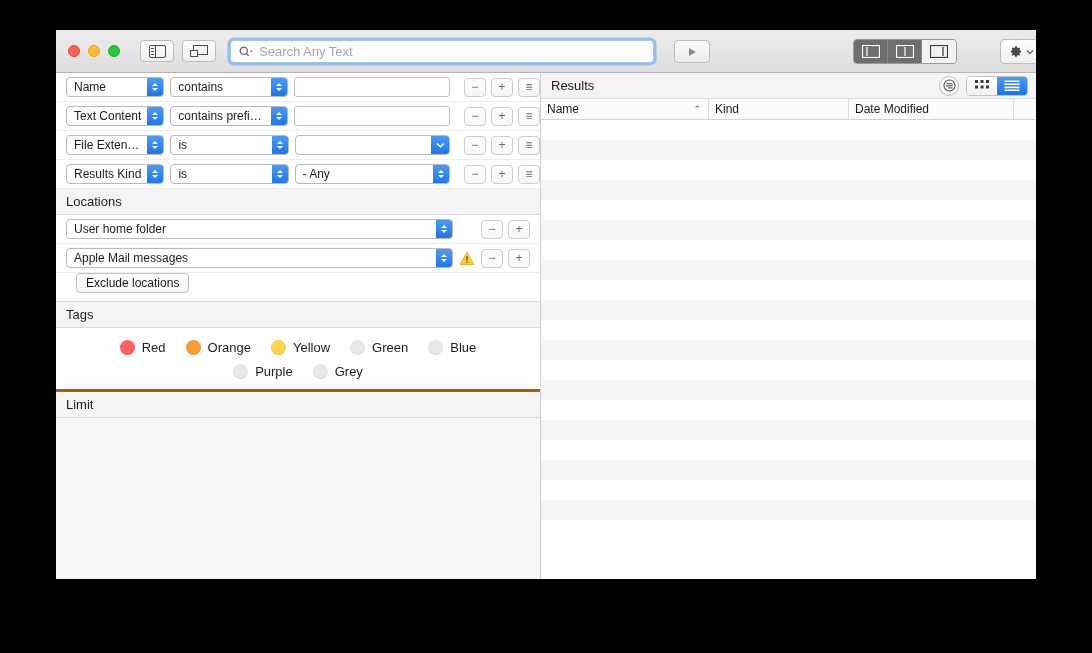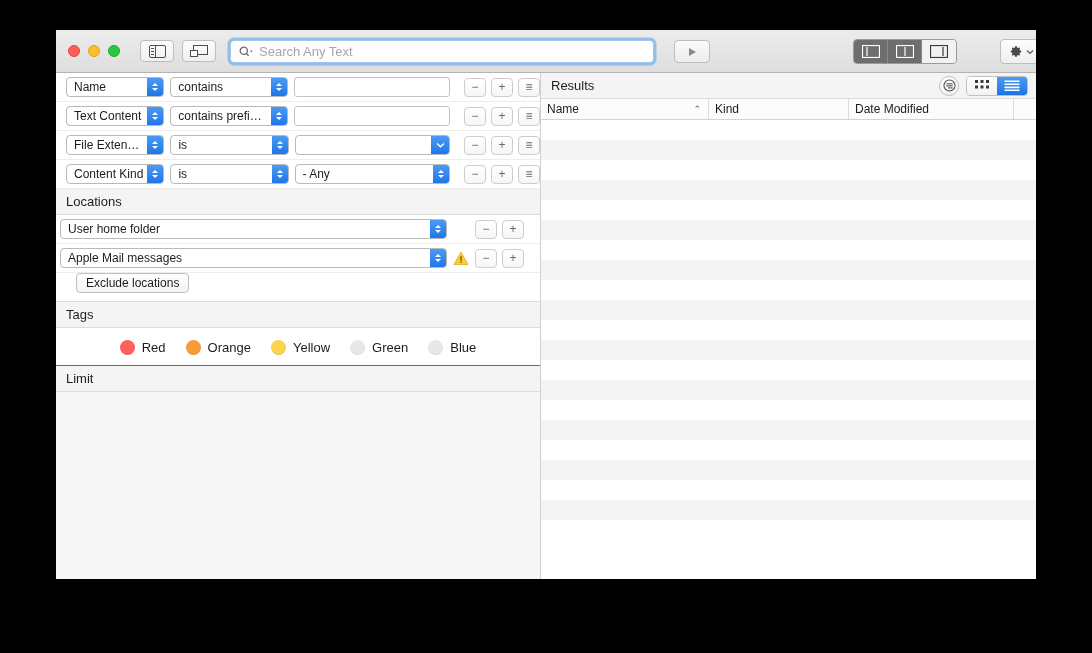--- a/index.html
+++ b/index.html
@@ -247,21 +247,21 @@
     display: flex; align-items: center; justify-content: center;
     font-size: 12px; color: #6a6a6a; line-height: 1;
     flex-shrink: 0;
   }
 
   
   .loc-row {
     height: 29px;
     display: flex;
     align-items: center;
-    padding-left: 4px;
+    padding-left: 10px;
     gap: 6px;
     border-bottom: 1px solid #ededed;
   }
   .warn-icon { width: 16px; height: 15px; flex-shrink: 0; }
 
   .exclude-row {
     height: 29px;
     display: flex; align-items: flex-start;
     padding-left: 20px;
     border-bottom: 1px solid #dcdcdc;
@@ -271,21 +271,21 @@
     padding: 0 9px;
     border: 1px solid #bfbfbf;
     border-radius: 4px;
     background: linear-gradient(to bottom, #ffffff, #f3f3f3);
     font-size: 12px;
     color: #1c1c1c;
     display: flex; align-items: center;
   }
 
   
-  #tags-body { padding: 12px 0 10px 0; background: #ffffff; border-bottom: 1px solid #a16207; }
+  #tags-body { padding: 12px 0 10px 0; background: #ffffff; border-bottom: 3px solid #a16207; }
   .tag-line { display: flex; justify-content: center; gap: 20px; margin-bottom: 9px; }
   .tag-line:last-child { margin-bottom: 0; }
   .tag {
     display: flex; align-items: center; gap: 7px;
     font-size: 13px; color: #1c1c1c;
   }
   .tag .dot {
     width: 15px; height: 15px; border-radius: 50%;
     display: inline-block;
     box-shadow: inset 0 -1px 1px rgba(0,0,0,0.07);
@@ -525,21 +525,21 @@
         </div>
         <div style="display:flex;gap:5px;margin-left:8px">
           <div class="mini-btn">−</div>
           <div class="mini-btn">+</div>
           <div class="mini-btn">≡</div>
         </div>
       </div>
 
       <div class="crit-row">
         <div class="popup" style="width:100px">
-          <span class="label">Content Kind</span>
+          <span class="label">Results Kind</span>
           <span class="arrows">
               <i class="up"></i>
               <i class="dn"></i>
             </span>
         </div>
         <div class="popup" style="width:120px">
           <span class="label">is</span>
           <span class="arrows">
               <i class="up"></i>
               <i class="dn"></i>
@@ -614,20 +614,30 @@
             <span class="dot" style="background:#fcd34a"></span>
             <span>Yellow</span>
           </div>
           <div class="tag">
             <span class="dot" style="background:#e8e8e8"></span>
             <span>Green</span>
           </div>
           <div class="tag">
             <span class="dot" style="background:#e8e8e8"></span>
             <span>Blue</span>
+          </div>
+        </div>
+        <div class="tag-line">
+          <div class="tag">
+            <span class="dot" style="background:#e8e8e8"></span>
+            <span>Purple</span>
+          </div>
+          <div class="tag">
+            <span class="dot" style="background:#e8e8e8"></span>
+            <span>Grey</span>
           </div>
         </div>
       </div>
 
       <div class="section-header">Limit</div>
 
       <div id="left-filler"></div>
     </div>
 
     <div id="right-panel">

